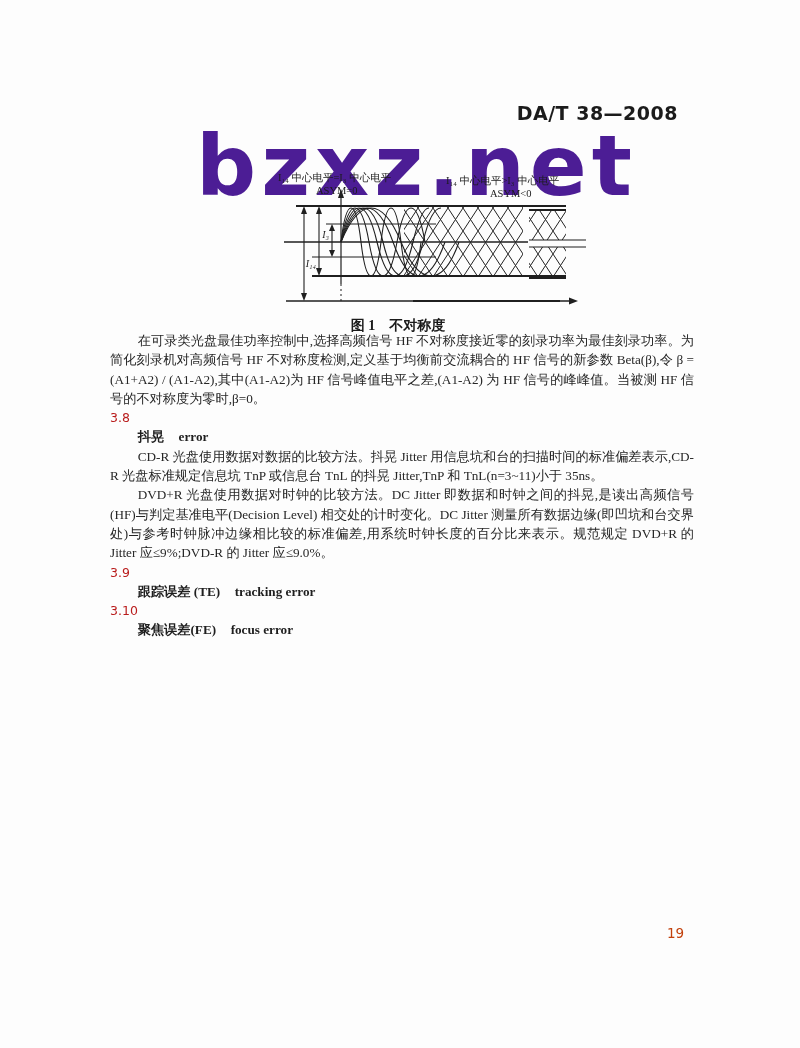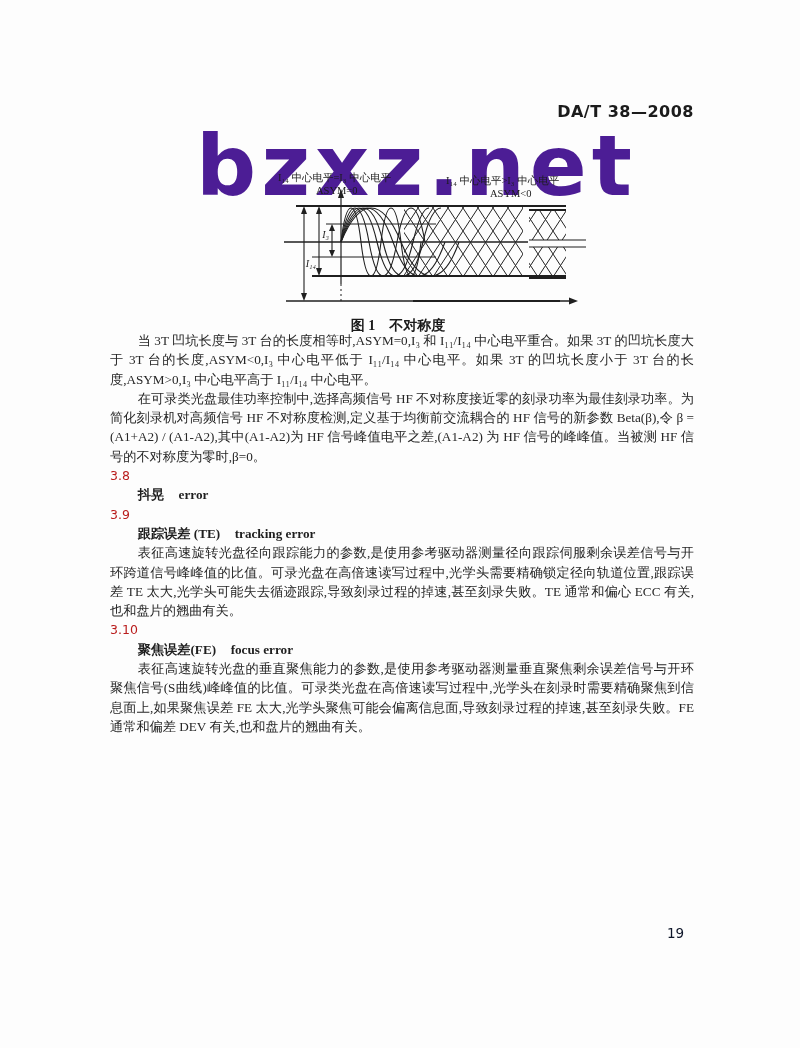--- a/index.html
+++ b/index.html
@@ -1,35 +1,35 @@
 <!DOCTYPE html>
 <html><head>
 <meta charset="utf-8">
 <style>
   html,body{margin:0;padding:0;background:#ffffff;}
   .page{position:relative;width:800px;height:1048px;background:#fdfdfd;overflow:hidden;
         font-family:"Liberation Serif",serif;color:#2a2a2a;}
-  .header-code{position:absolute;top:102px;right:106px;font-family:"DejaVu Sans",sans-serif;
-        font-weight:bold;font-size:16px;letter-spacing:.5px;color:#1b1b1b;z-index:2;}
+  .header-code{position:absolute;top:102px;right:122px;font-family:"DejaVu Sans",sans-serif;
+        font-weight:bold;font-size:19px;letter-spacing:.5px;color:#1b1b1b;z-index:2;}
   .watermark{position:absolute;top:124px;left:196px;z-index:0;font-family:"DejaVu Sans",sans-serif;
         font-weight:bold;font-size:84px;line-height:1;letter-spacing:5px;color:#4c1d95;
         user-select:none;}
   .figwrap{position:absolute;top:146px;left:192px;width:380px;z-index:1;}
   .figwrap svg{display:block;}
   .figcaption{text-align:center;font-weight:bold;font-size:14px;color:#1b1b1b;margin-top:5px;}
   .figcaption .cap-title{margin-left:1em;text-align:right;}
   .bodycol{position:absolute;top:331px;left:110px;width:584px;z-index:1;
         font-size:13.2px;line-height:19.3px;text-align:justify;color:#262626;}
   .bodycol p{margin:0;}
   .para{text-indent:2.1em;}
   .secnum{font-family:"DejaVu Sans",sans-serif;font-size:12.5px;color:#b91c1c;}
   .term{font-weight:bold;text-indent:2.1em;color:#1f1f1f;}
   .term .term-en{margin-left:1.1em;}
   .page-number{position:absolute;top:925px;left:667px;font-size:13.5px;
-        font-family:"DejaVu Sans",sans-serif;color:#0f172a;}
+        font-family:"DejaVu Sans",sans-serif;color:#c2410c;}
   .ink{stroke:#1f1f1f;}
   text{fill:#1c1c1c;}
 </style>
 </head>
 <body>
 
 <div class="page">
 
   <div class="watermark">bzxz.net</div>
 
@@ -97,33 +97,32 @@
       <line class="ink" x1="78" y1="139" x2="361" y2="139" stroke-width="1.3"></line>
       <line class="ink" x1="205" y1="139" x2="352" y2="139" stroke-width="2.2"></line>
       <polygon points="361,135.5 361,142.5 370,139" fill="#1f1f1f"></polygon>
     </svg>
     <figcaption class="figcaption">
       <span>图 1</span><span class="cap-title">不对称度</span>
     </figcaption>
   </figure>
 
   <div class="bodycol">
-    <p class="para">当 3T 凹坑长度与 3T 台的长度相等时,ASYM=0,I₃ 和 I₁₁/I₁₄ 中心电平重合。如果 3T 的凹坑长度大于 3T 台的长度,ASYM&lt;0,I₃ 中心电平低于 I₁₁/I₁₄ 中心电平。如果 3T 的凹坑长度小于 3T 台的长度,ASYM&gt;0,I₃ 中心电平高于 I₁₁/I₁₄ 中心电平。</p>
     <p class="para">在可录类光盘最佳功率控制中,选择高频信号 HF 不对称度接近零的刻录功率为最佳刻录功率。为简化刻录机对高频信号 HF 不对称度检测,定义基于均衡前交流耦合的 HF 信号的新参数 Beta(β),令 β = (A1+A2) / (A1-A2),其中(A1-A2)为 HF 信号峰值电平之差,(A1-A2) 为 HF 信号的峰峰值。当被测 HF 信号的不对称度为零时,β=0。</p>
     <p class="secnum">3.8</p>
     <p class="term">
       <span>抖晃</span><span class="term-en">error</span>
     </p>
+    <p class="para">CD-R 光盘使用数据对数据的比较方法。抖晃 Jitter 用信息坑和台的扫描时间的标准偏差表示,CD-R 光盘标准规定信息坑 TnP 或信息台 TnL 的抖晃 Jitter,TnP 和 TnL(n=3~11)小于 35ns。</p>
+    <p class="para">DVD+R 光盘使用数据对时钟的比较方法。DC Jitter 即数据和时钟之间的抖晃,是读出高频信号(HF)与判定基准电平(Decision Level) 相交处的计时变化。DC Jitter 测量所有数据边缘(即凹坑和台交界处)与参考时钟脉冲边缘相比较的标准偏差,用系统时钟长度的百分比来表示。规范规定 DVD+R 的 Jitter 应≤9%;DVD-R 的 Jitter 应≤9.0%。</p>
     <p class="secnum">3.9</p>
     <p class="term">
       <span>跟踪误差 (TE)</span><span class="term-en">tracking error</span>
     </p>
-    <p class="para">表征高速旋转光盘径向跟踪能力的参数,是使用参考驱动器测量径向跟踪伺服剩余误差信号与开环跨道信号峰峰值的比值。可录光盘在高倍速读写过程中,光学头需要精确锁定径向轨道位置,跟踪误差 TE 太大,光学头可能失去循迹跟踪,导致刻录过程的掉速,甚至刻录失败。TE 通常和偏心 ECC 有关,也和盘片的翘曲有关。</p>
     <p class="secnum">3.10</p>
     <p class="term">
       <span>聚焦误差(FE)</span><span class="term-en">focus error</span>
     </p>
-    <p class="para">表征高速旋转光盘的垂直聚焦能力的参数,是使用参考驱动器测量垂直聚焦剩余误差信号与开环聚焦信号(S曲线)峰峰值的比值。可录类光盘在高倍速读写过程中,光学头在刻录时需要精确聚焦到信息面上,如果聚焦误差 FE 太大,光学头聚焦可能会偏离信息面,导致刻录过程的掉速,甚至刻录失败。FE 通常和偏差 DEV 有关,也和盘片的翘曲有关。</p>
   </div>
 
   <div class="page-number">19</div>
 
 </div>
 
 </body></html>

